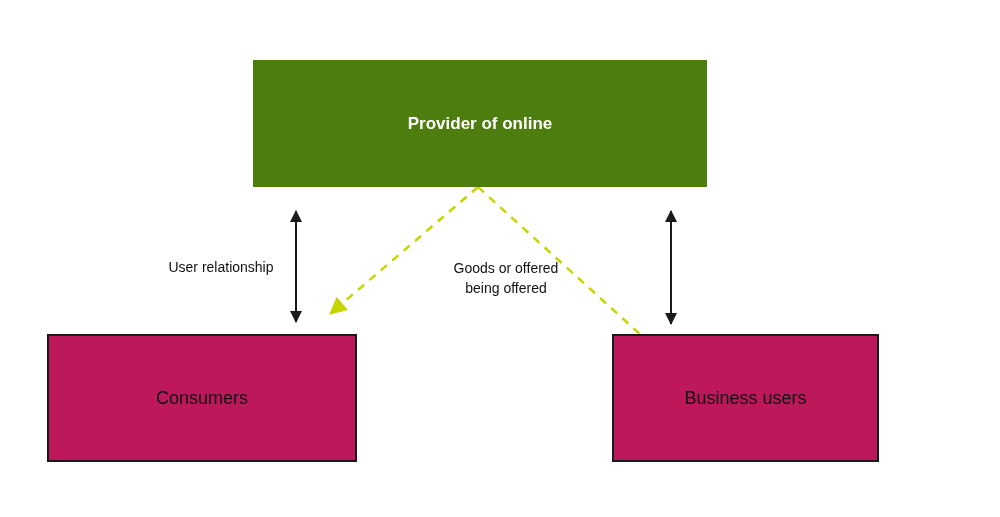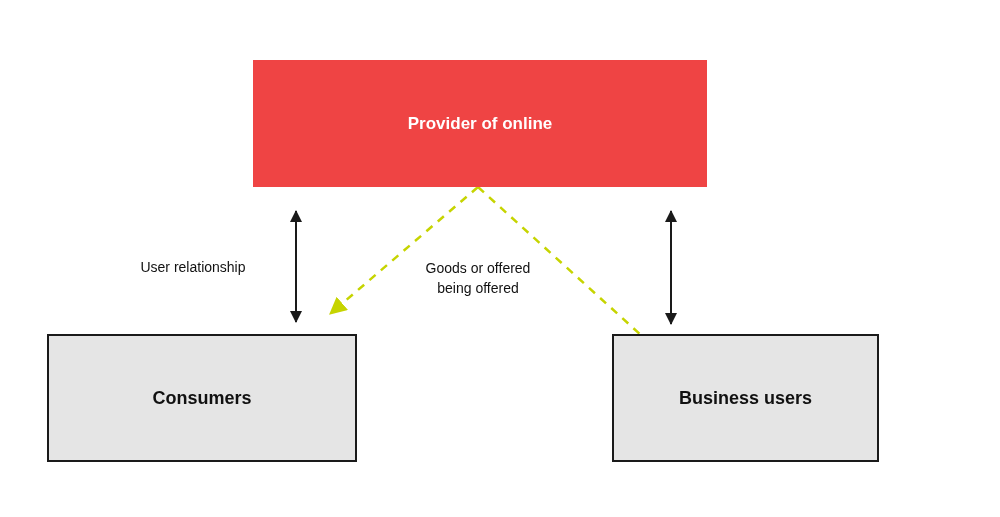--- a/index.html
+++ b/index.html
@@ -29,30 +29,30 @@
     flex-direction: column;
     align-items: center;
     justify-content: center;
     text-align: center;
   }
   #provider-box {
     left: 253px;
     top: 60px;
     width: 454px;
     height: 127px;
-    background: #ef4444;
+    background: #4d7c0f;
     color: #ffffff;
     font-weight: bold;
     font-size: 17px;
     line-height: 25px;
   }
   .entity-box {
-    background: #e5e5e5;
+    background: #be185d;
     border: 2px solid #1a1a1a;
-    font-weight: bold;
+    font-weight: normal;
     font-size: 18px;
     color: #111111;
   }
   #consumers-box {
     left: 47px;
     top: 334px;
     width: 310px;
     height: 128px;
   }
   #business-box {
@@ -62,20 +62,21 @@
     height: 128px;
   }
   .edge-label {
     position: absolute;
     transform: translate(-50%, -50%);
     font-size: 14px;
     line-height: 20px;
     color: #111111;
     white-space: nowrap;
     text-align: center;
+    margin-left: 28px;
   }
   #user-rel-label        { left: 193px; top: 267px; }
   #contractual-rel-label { left: 786px; top: 268px; }
   #goods-label           { left: 478px; top: 278px; }
 </style>
 </head>
 <body>
 
 <div id="canvas">
 

